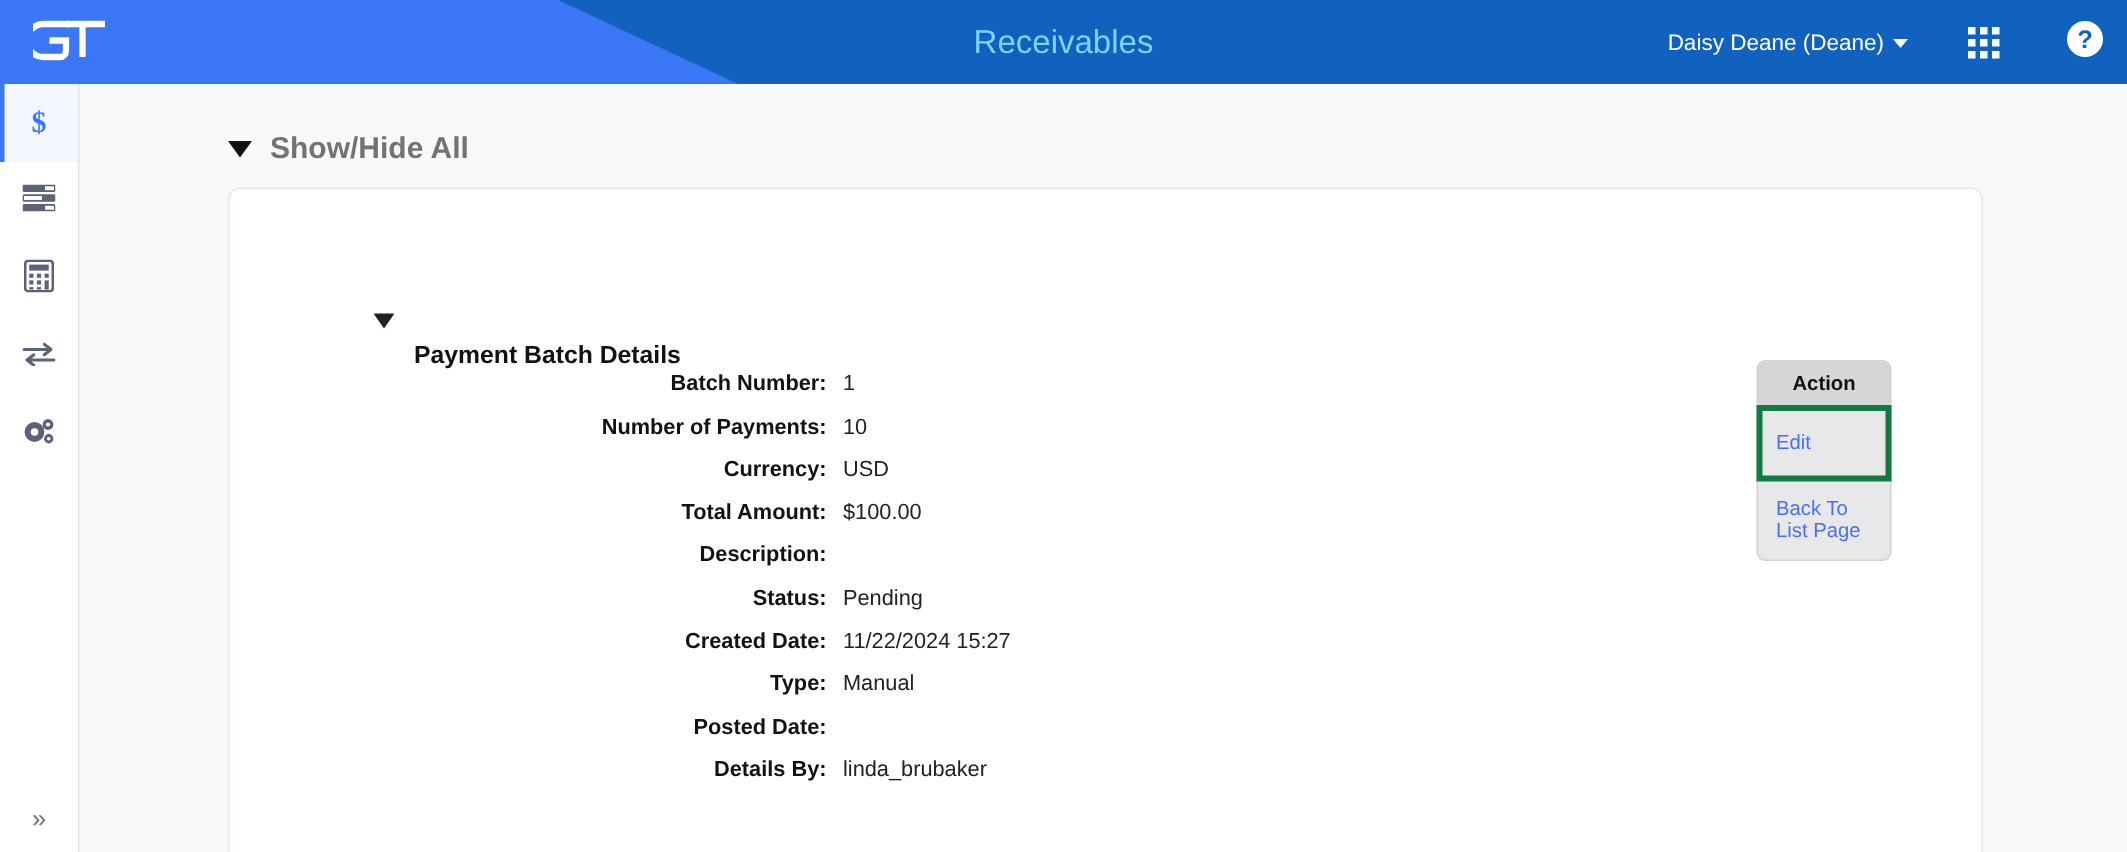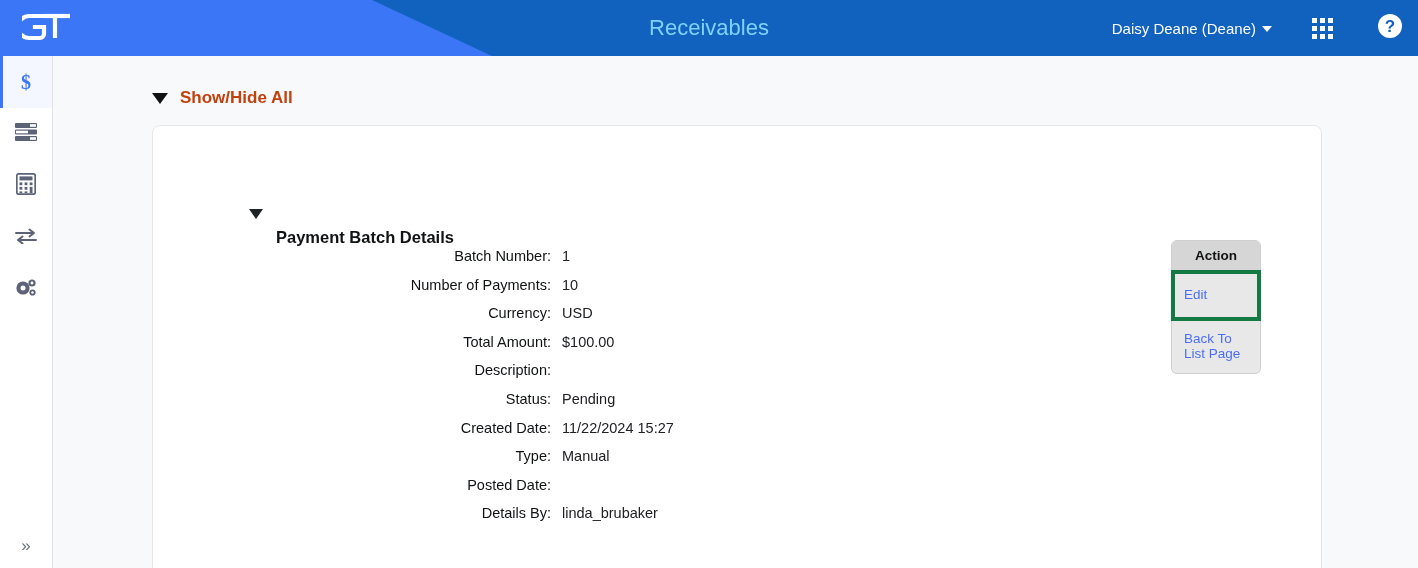--- a/index.html
+++ b/index.html
@@ -110,21 +110,21 @@
     position: absolute; left: 99px; top: 32px;
     display: flex; align-items: center; gap: 12px;
     cursor: pointer;
   }
   .tri-down {
     width: 0; height: 0;
     border-left: 8px solid transparent;
     border-right: 8px solid transparent;
     border-top: 11px solid #101214;
   }
-  .showhide-label { font-size: 17px; font-weight: bold; color: #c2410c; }
+  .showhide-label { font-size: 20px; font-weight: bold; color: #737373; }
 
   .card {
     position: absolute; left: 99px; top: 69px;
     width: 1170px; height: 470px;
     background: #ffffff;
     border: 1px solid #e3e7ec;
     border-radius: 8px;
   }
   .section-head {
     position: absolute; left: 96px; top: 54px;
@@ -144,21 +144,21 @@
   }
   .field-row {
     display: flex;
     align-items: baseline;
     height: 28.6px;
   }
   .field-label {
     width: 409px;
     text-align: right;
     font-size: 14.5px;
-    font-weight: normal;
+    font-weight: bold;
     color: #101214;
     padding-right: 11px;
     white-space: nowrap;
   }
   .field-value {
     font-size: 14.5px;
     color: #202124;
     white-space: nowrap;
   }
 

